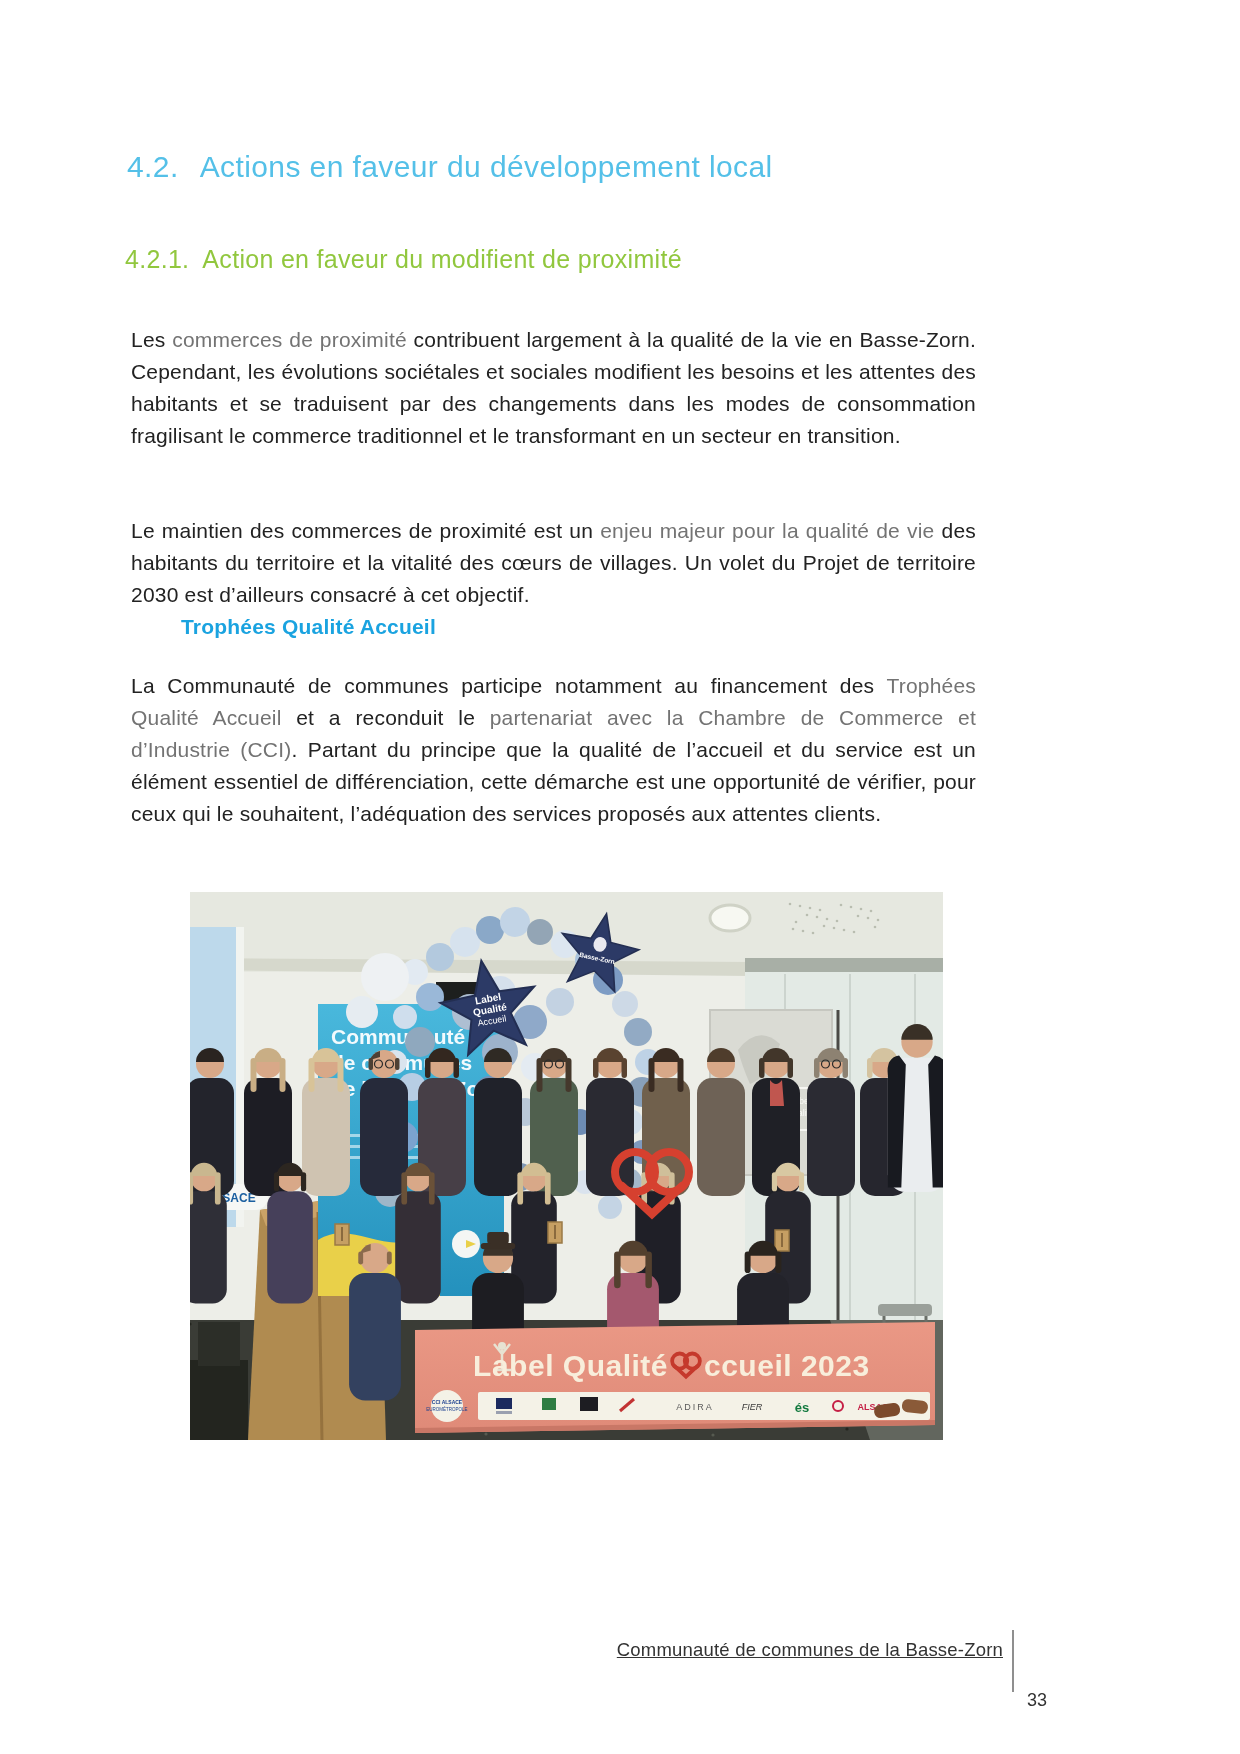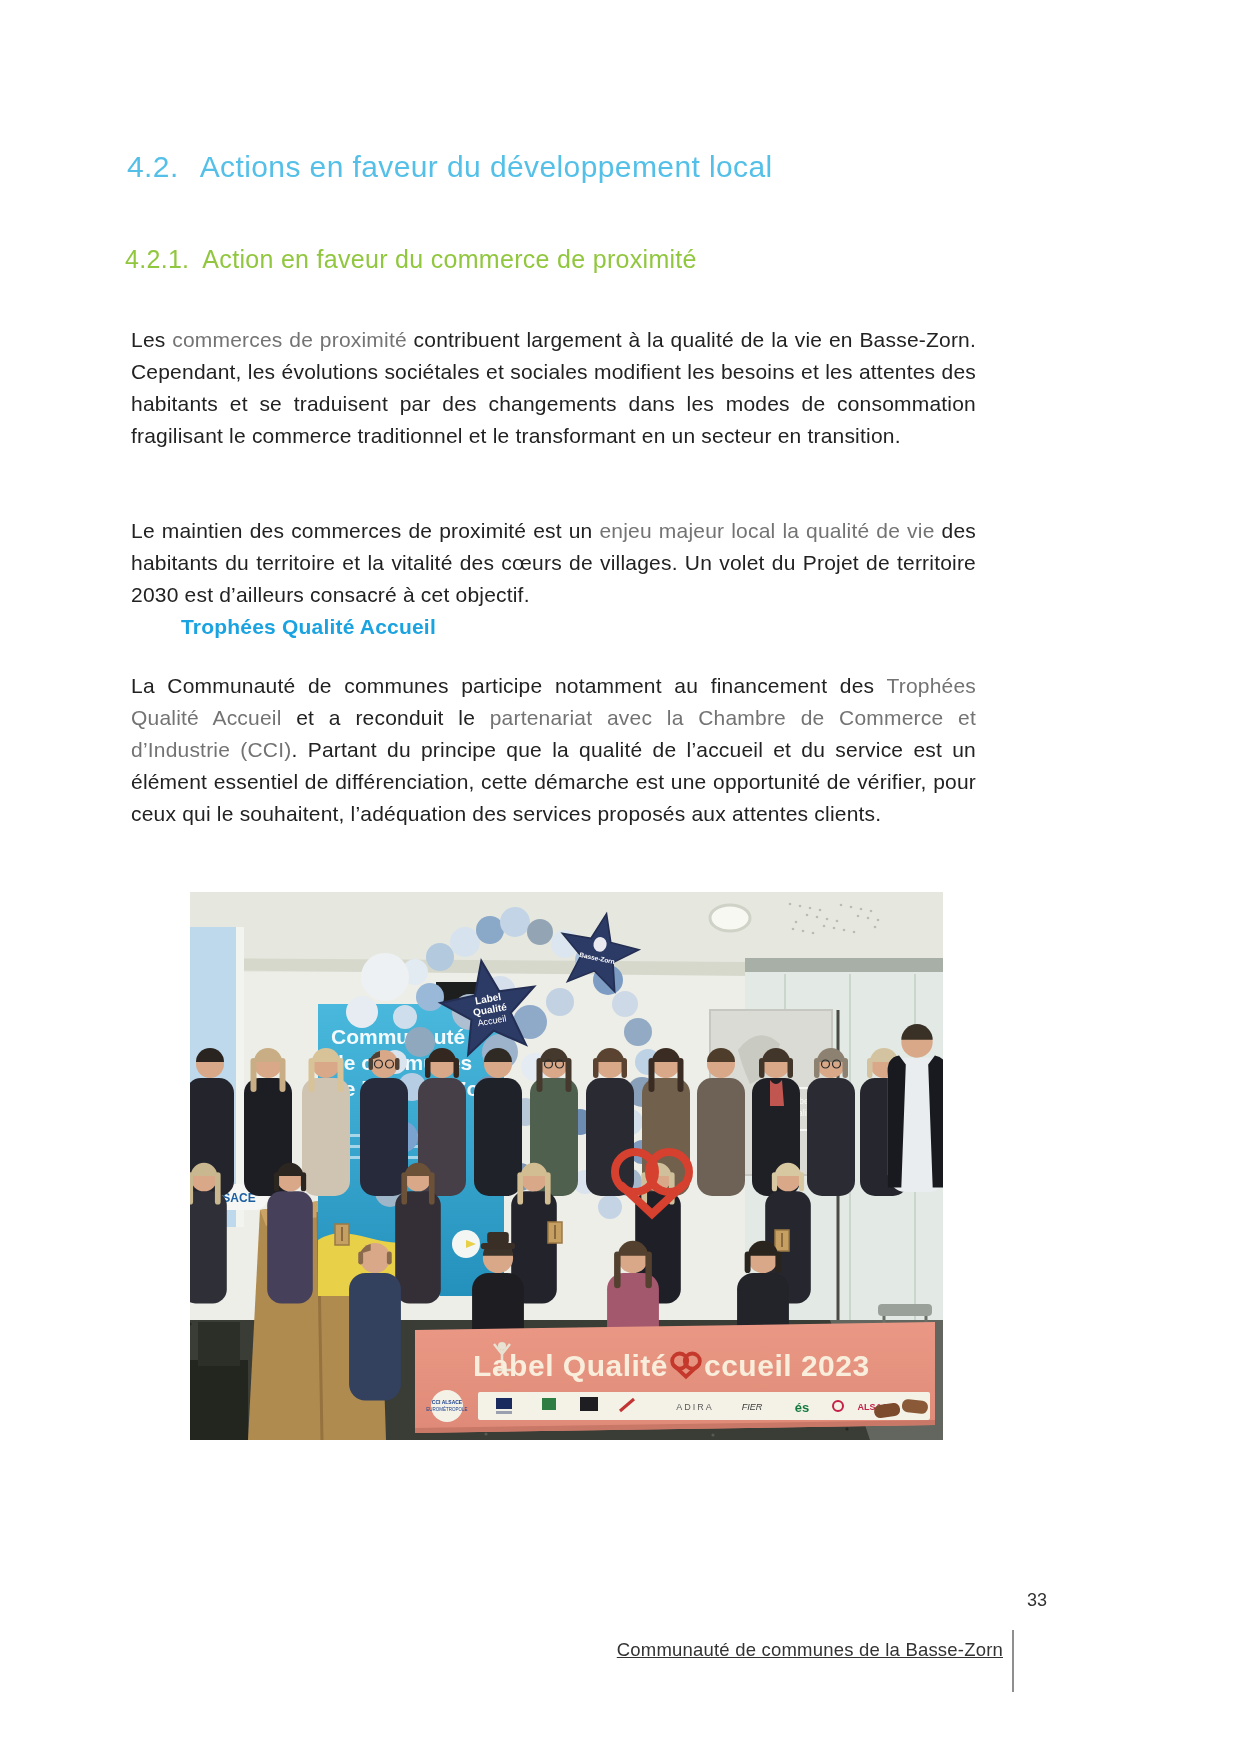--- a/index.html
+++ b/index.html
@@ -16,38 +16,38 @@
   .p1{top:303px;} .p2{top:494px;} .p3{top:649px;}
   .blue{color:#737373;}
   .subhead{position:absolute;left:181px;top:615px;font-size:21px;font-weight:bold;color:#1aa3e0;letter-spacing:.2px;}
   .photo{position:absolute;left:190px;top:892px;width:753px;height:548px;background:#3a3c36;}
   .photo svg{display:block;}
   .caption{position:absolute;left:133px;width:845px;top:1451px;text-align:center;
            font-style:italic;font-size:20px;line-height:28px;color:#3a3a3a;}
   .footer-text{position:absolute;left:560px;width:443px;top:1637px;text-align:right;
                font-size:18.5px;line-height:25px;color:#333;letter-spacing:.2px;text-decoration:underline;}
   .footer-bar{position:absolute;left:1012px;top:1630px;width:2px;height:62px;background:#8f8f8f;}
-  .footer-page{position:absolute;left:1027px;top:1590px;font-size:18px;color:#333;}
+  .footer-page{position:absolute;left:1027px;top:1690px;font-size:18px;color:#333;}
 </style>
 </head>
 <body>
 
 <div class="page">
 
   <div class="h1">
     <span class="num">4.2.</span><span>Actions en faveur du développement local</span>
   </div>
 
   <div class="h2">
-    <span class="num">4.2.1.</span><span>Action en faveur du commerce de proximité</span>
+    <span class="num">4.2.1.</span><span>Action en faveur du modifient de proximité</span>
   </div>
 
   <p class="para p1"><span>Les </span><span class="blue">commerces de proximité</span><span> contribuent largement à la qualité de la vie en Basse-Zorn. Cependant, les évolutions sociétales et sociales modifient les besoins et les attentes des habitants et se traduisent par des changements dans les modes de consommation fragilisant le commerce traditionnel et le transformant en un secteur en transition.</span></p>
 
-  <p class="para p2"><span>Le maintien des commerces de proximité est un </span><span class="blue">enjeu majeur local la qualité de vie</span><span> des habitants du territoire et la vitalité des cœurs de villages. Un volet du Projet de territoire 2030 est d’ailleurs consacré à cet objectif.</span></p>
+  <p class="para p2"><span>Le maintien des commerces de proximité est un </span><span class="blue">enjeu majeur pour la qualité de vie</span><span> des habitants du territoire et la vitalité des cœurs de villages. Un volet du Projet de territoire 2030 est d’ailleurs consacré à cet objectif.</span></p>
 
   <div class="subhead">Trophées Qualité Accueil</div>
 
   <p class="para p3"><span>La Communauté de communes participe notamment au financement des </span><span class="blue">Trophées Qualité Accueil</span><span> et a reconduit le </span><span class="blue">partenariat avec la Chambre de Commerce et d’Industrie (CCI)</span><span>. Partant du principe que la qualité de l’accueil et du service est un élément essentiel de différenciation, cette démarche est une opportunité de vérifier, pour ceux qui le souhaitent, l’adéquation des services proposés aux attentes clients.</span></p>
 
   <div class="photo">
     <svg width="753" height="548" viewBox="0 0 753 548" xmlns="http://www.w3.org/2000/svg">
       <defs>
         <linearGradient id="gradBlue" x1="0" y1="0" x2="0" y2="1">
           <stop offset="0" stop-color="#49b8dc"></stop>

